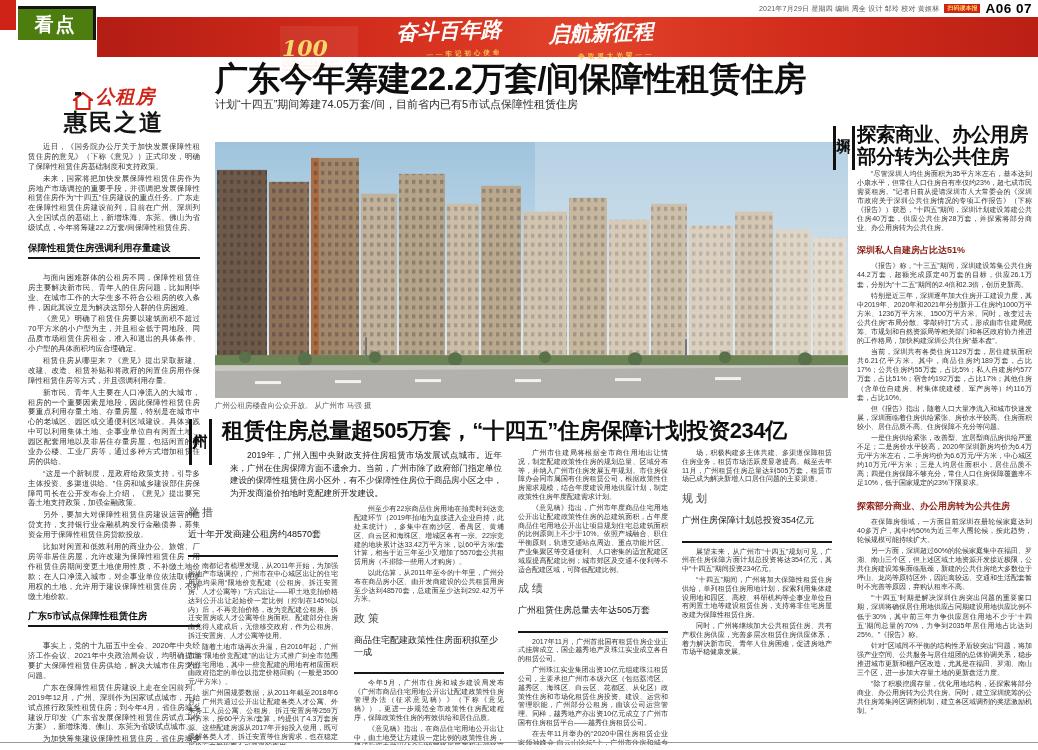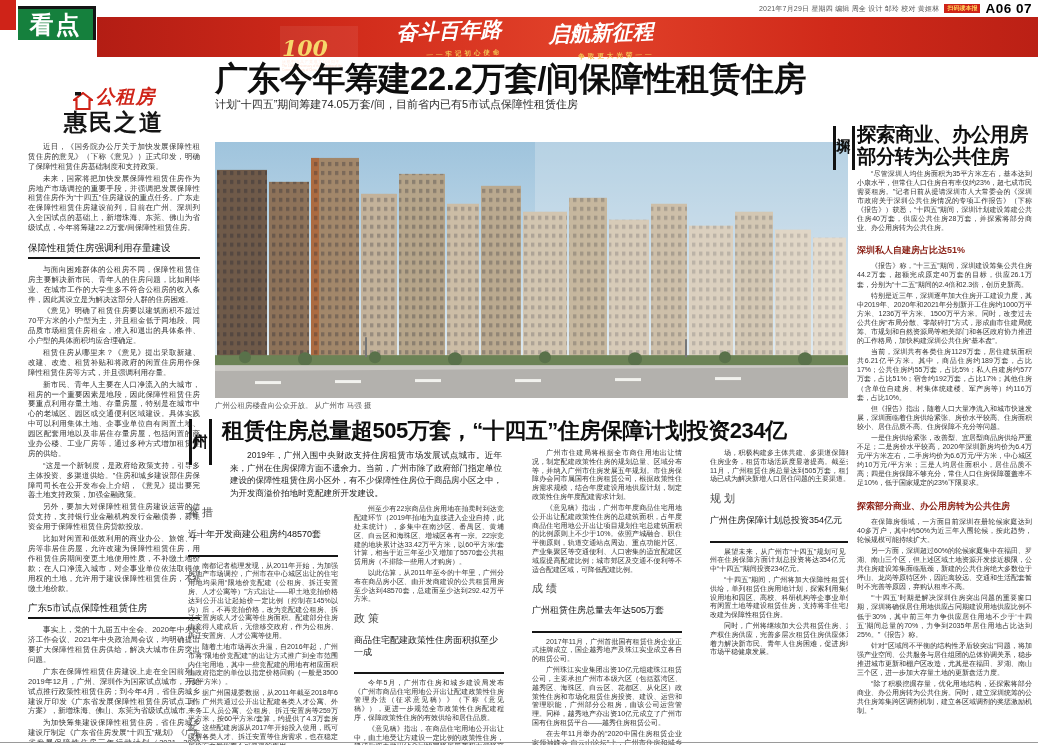--- a/index.html
+++ b/index.html
@@ -4,23 +4,23 @@
 <style>
   html,body{margin:0;padding:0}
   body{
     position:relative;width:1038px;height:750px;overflow:hidden;background:#fff;
     font-family:"Liberation Sans","DejaVu Sans",sans-serif;color:#222;
   }
   p{margin:0 0 2px;text-indent:2em;text-align:justify}
 
   
   .corner-red{position:absolute;left:0;top:3;width:16px;height:30px;background:#cf2318}
-  .kandian{position:absolute;left:18px;top:6px;width:78px;height:34px;background:#15803d;
+  .kandian{position:absolute;left:18px;top:6px;width:78px;height:34px;background:#4d7c0f;
     border-top:3px solid #151515;border-right:3px solid #151515;box-sizing:border-box;
-    display:flex;align-items:flex-start;justify-content:center;color:#fff;font-size:24px;font-weight:800;letter-spacing:2px}
+    display:flex;align-items:center;justify-content:center;color:#fff;font-size:19px;font-weight:800;letter-spacing:2px}
   .banner{position:absolute;left:97px;top:17px;width:941px;height:40px;
     background:linear-gradient(90deg,#b31d14,#d02a1a 25%,#e2422a 52%,#d02a1a 78%,#bb2015)}
   .logo100{position:absolute;left:183px;top:9px;width:74px;text-align:left;background:rgba(255,255,255,.07);padding:11px 2px}
   .logo100 .num{font-family:"DejaVu Serif",serif;font-style:italic;font-weight:800;font-size:22px;line-height:22px;color:#f6d76b}
   .logo100 .cap{font-size:4px;color:#ffe9e0;letter-spacing:.5px;line-height:5px}
   .logo100 .eng{font-size:3px;color:#ffd9c9;opacity:.8;line-height:4px}
   .slog{position:absolute;color:#fff;font-family:"DejaVu Serif",serif;font-style:italic;font-weight:700;font-size:21px;line-height:22px;white-space:nowrap}
   .slog .sub{display:block;font-style:normal;font-family:"Liberation Sans",sans-serif;font-weight:700;
     font-size:6.5px;color:#f3c455;letter-spacing:3px;text-align:right;margin-top:1px}
   .slog1{left:300px;top:3px;transform:rotate(-2deg)}
@@ -35,34 +35,34 @@
   .lead h1{margin:0;font-size:33px;line-height:1.06;font-weight:800;color:#0e0e0e;letter-spacing:-.5px}
   .lead .sub{margin-top:0;font-size:11px;color:#2a2a2a}
 
   
   .leftcol{position:absolute;left:28px;top:84px;width:172px;height:658px;overflow:hidden}
   .lp-logo{text-align:center;margin-bottom:8px}
   .lp-row{display:flex;align-items:flex-end;justify-content:center;gap:3px}
   .lp-top{color:#cf2318;font-weight:800;font-size:19px;font-style:italic;letter-spacing:1px}
   .lp-bottom{color:#141414;font-weight:800;font-size:23px;letter-spacing:2px;line-height:24px}
   .leftcol p{font-size:7.5px;line-height:1.32;color:#333}
-  .lc-head{font-size:9.5px;font-weight:400;color:#111;border-bottom:2.5px solid #161616;padding-bottom:3px;margin:9px 0 6px;line-height:1.25}
+  .lc-head{font-size:9.5px;font-weight:700;color:#111;border-bottom:2.5px solid #161616;padding-bottom:3px;margin:9px 0 14px;line-height:1.25}
 
   
   .photo{position:absolute;left:215px;top:142px;width:633px;height:256px;overflow:hidden;background:#cfe0eb}
   .photo svg{display:block;width:100%;height:100%}
   .caption{position:absolute;left:215px;top:401px;width:633px;font-size:7.5px;color:#555}
 
   
   .vlabel{position:absolute;writing-mode:vertical-rl;text-orientation:upright;
     font-weight:800;color:#111;border-left:3px solid #111;border-right:3px solid #111;
     padding:1px 1px;line-height:1;letter-spacing:2px}
   .gz-label{left:189px;top:419px;font-size:15px;height:44px}
   .gz-head{position:absolute;left:222px;top:416px;width:626px;font-size:22px;font-weight:800;color:#0e0e0e;letter-spacing:-.5px}
-  .gz-main{position:absolute;left:188px;top:449px;width:660px;height:296px;overflow:hidden;display:flex;gap:28px}
+  .gz-main{position:absolute;left:188px;top:449px;width:660px;height:296px;overflow:hidden;display:flex;gap:14px}
   .gz-main p{font-size:7px;line-height:1.26;color:#333}
   .gz-lefthalf{width:316px;flex:none}
   .gz-intro p{font-size:8.5px;line-height:1.48;color:#222;margin:0 0 6px 42px;width:272px}
   .gz-two{display:flex;gap:16px}
   .gz-col{width:150px;flex:none}
   .kicker{font-family:"Liberation Serif",serif;font-size:11px;color:#4a4a4a;letter-spacing:3px;margin:7px 0 2px}
   .kicker.first{margin-top:0}
   .colhead{font-size:9px;font-weight:400;color:#111;border-bottom:2.5px solid #161616;padding-bottom:14px;margin:9px 0 5px;line-height:1.25}
 
   

